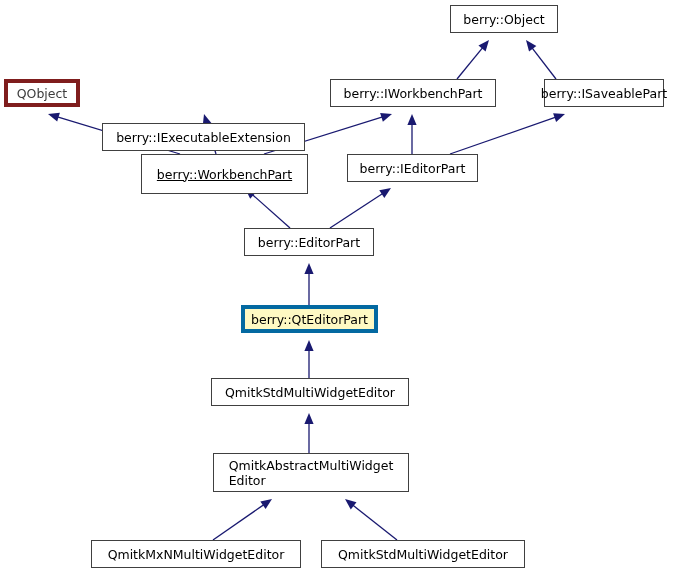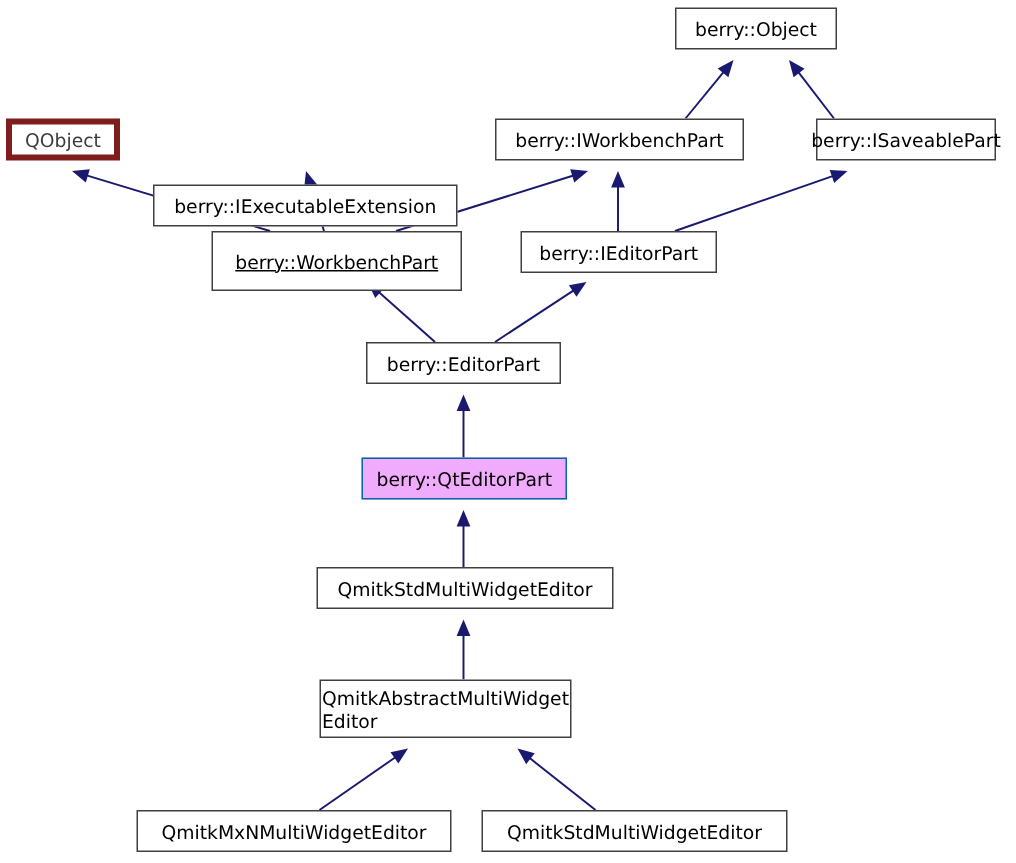--- a/index.html
+++ b/index.html
@@ -36,22 +36,22 @@
     justify-content: center;
     text-align: left;
     color: #000000;
     font-size: 12.5px;
     line-height: 15px;
     letter-spacing: 0px;
     white-space: pre-line;
     z-index: 2;
   }
   .node.highlight {
-    background: #f0abfc;
-    border: 1px solid #0369a1;
+    background: #fef9c3;
+    border: 4px solid #0369a1;
   }
   .node.dim {
     background: #ffffff;
     border: 4px solid #7f1d1d;
     color: #3c3c3c;
   }
   .node-label {
     display: block;
     padding: 0 6px;
     white-space: pre-line;
@@ -123,18 +123,18 @@
       <div class="node" style="left: 450px; top: 5px; width: 108px; height: 28px;"><span class="node-label">berry::Object</span></div>
       <div class="node dim" style="left: 4px; top: 79px; width: 76px; height: 28px;"><span class="node-label">QObject</span></div>
       <div class="node" style="left: 102px; top: 79px; width: 203px; height: 28px; margin-top: 44px;"><span class="node-label">berry::IExecutableExtension</span></div>
       <div class="node" style="left: 330px; top: 79px; width: 166px; height: 28px;"><span class="node-label">berry::IWorkbenchPart</span></div>
       <div class="node" style="left: 520px; top: 79px; width: 120px; height: 28px; margin-left: 24px;"><span class="node-label">berry::ISaveablePart</span></div>
       <div class="node" style="left: 141px; top: 154px; width: 167px; height: 40px; text-decoration: underline;"><span class="node-label">berry::WorkbenchPart</span></div>
       <div class="node" style="left: 347px; top: 154px; width: 131px; height: 28px;"><span class="node-label">berry::IEditorPart</span></div>
       <div class="node" style="left: 244px; top: 228px; width: 130px; height: 28px;"><span class="node-label">berry::EditorPart</span></div>
       <div class="node highlight" style="left: 241px; top: 305px; width: 137px; height: 28px;"><span class="node-label">berry::QtEditorPart</span></div>
       <div class="node" style="left: 211px; top: 378px; width: 198px; height: 28px;"><span class="node-label">QmitkStdMultiWidgetEditor</span></div>
-      <div class="node" style="left: 213px; top: 453px; width: 168px; height: 39px;"><span class="node-label">QmitkAbstractMultiWidget
+      <div class="node" style="left: 213px; top: 453px; width: 196px; height: 39px;"><span class="node-label">QmitkAbstractMultiWidget
 Editor</span></div>
       <div class="node" style="left: 91px; top: 540px; width: 210px; height: 28px;"><span class="node-label">QmitkMxNMultiWidgetEditor</span></div>
       <div class="node" style="left: 321px; top: 540px; width: 204px; height: 28px;"><span class="node-label">QmitkStdMultiWidgetEditor</span></div>
     </div>
 </div>
 
 </body></html>

